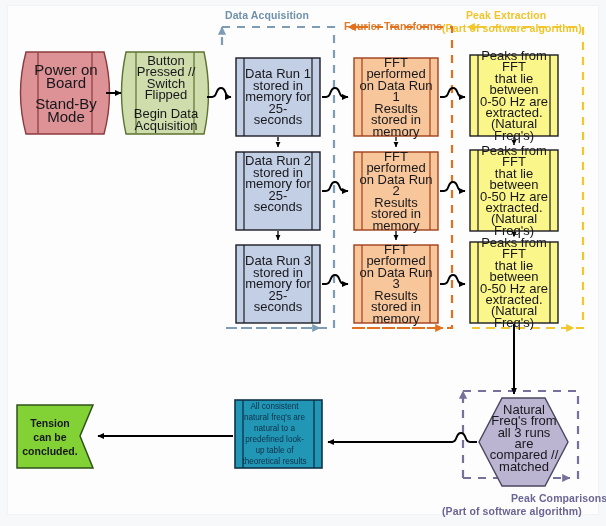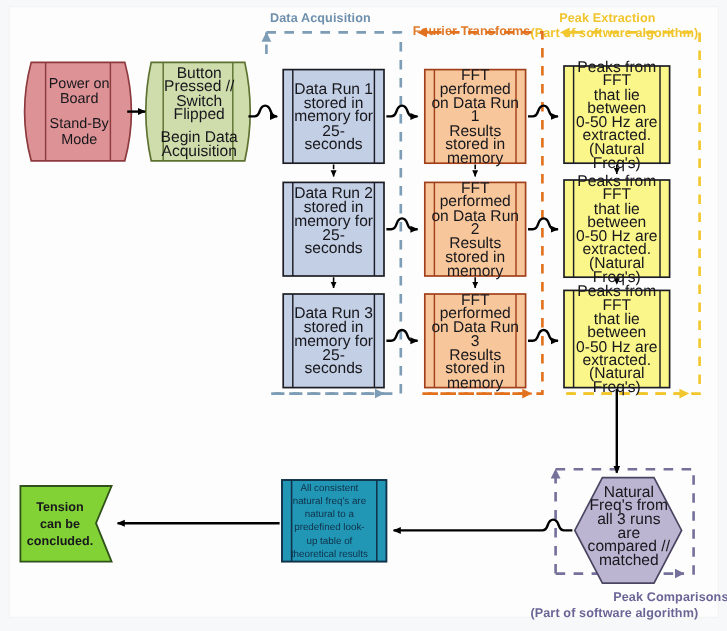--- a/index.html
+++ b/index.html
@@ -47,21 +47,21 @@
     flex-direction: column;
     align-items: center;
     justify-content: center;
     text-align: center;
     font-size: 13px;
     line-height: 11.4px;
     color: #17171c;
     pointer-events: none;
   }
   .node-text .gap { height: 8px; }
-  .node-text.bigger { font-size: 12px; line-height: 13px; }
+  .node-text.bigger { font-size: 15px; line-height: 13px; }
   .node-text.tealtxt { color:#10324a; font-size: 8.2px; line-height: 11px;}
   .node-text.bold { font-weight: bold; font-size: 10.5px; line-height: 14px;}
 </style>
 </head>
 <body>
 
 <div id="canvas">
 
   <div class="sec-label sec-da" style="left:225px; top:9px;">Data Acquisition</div>
 

